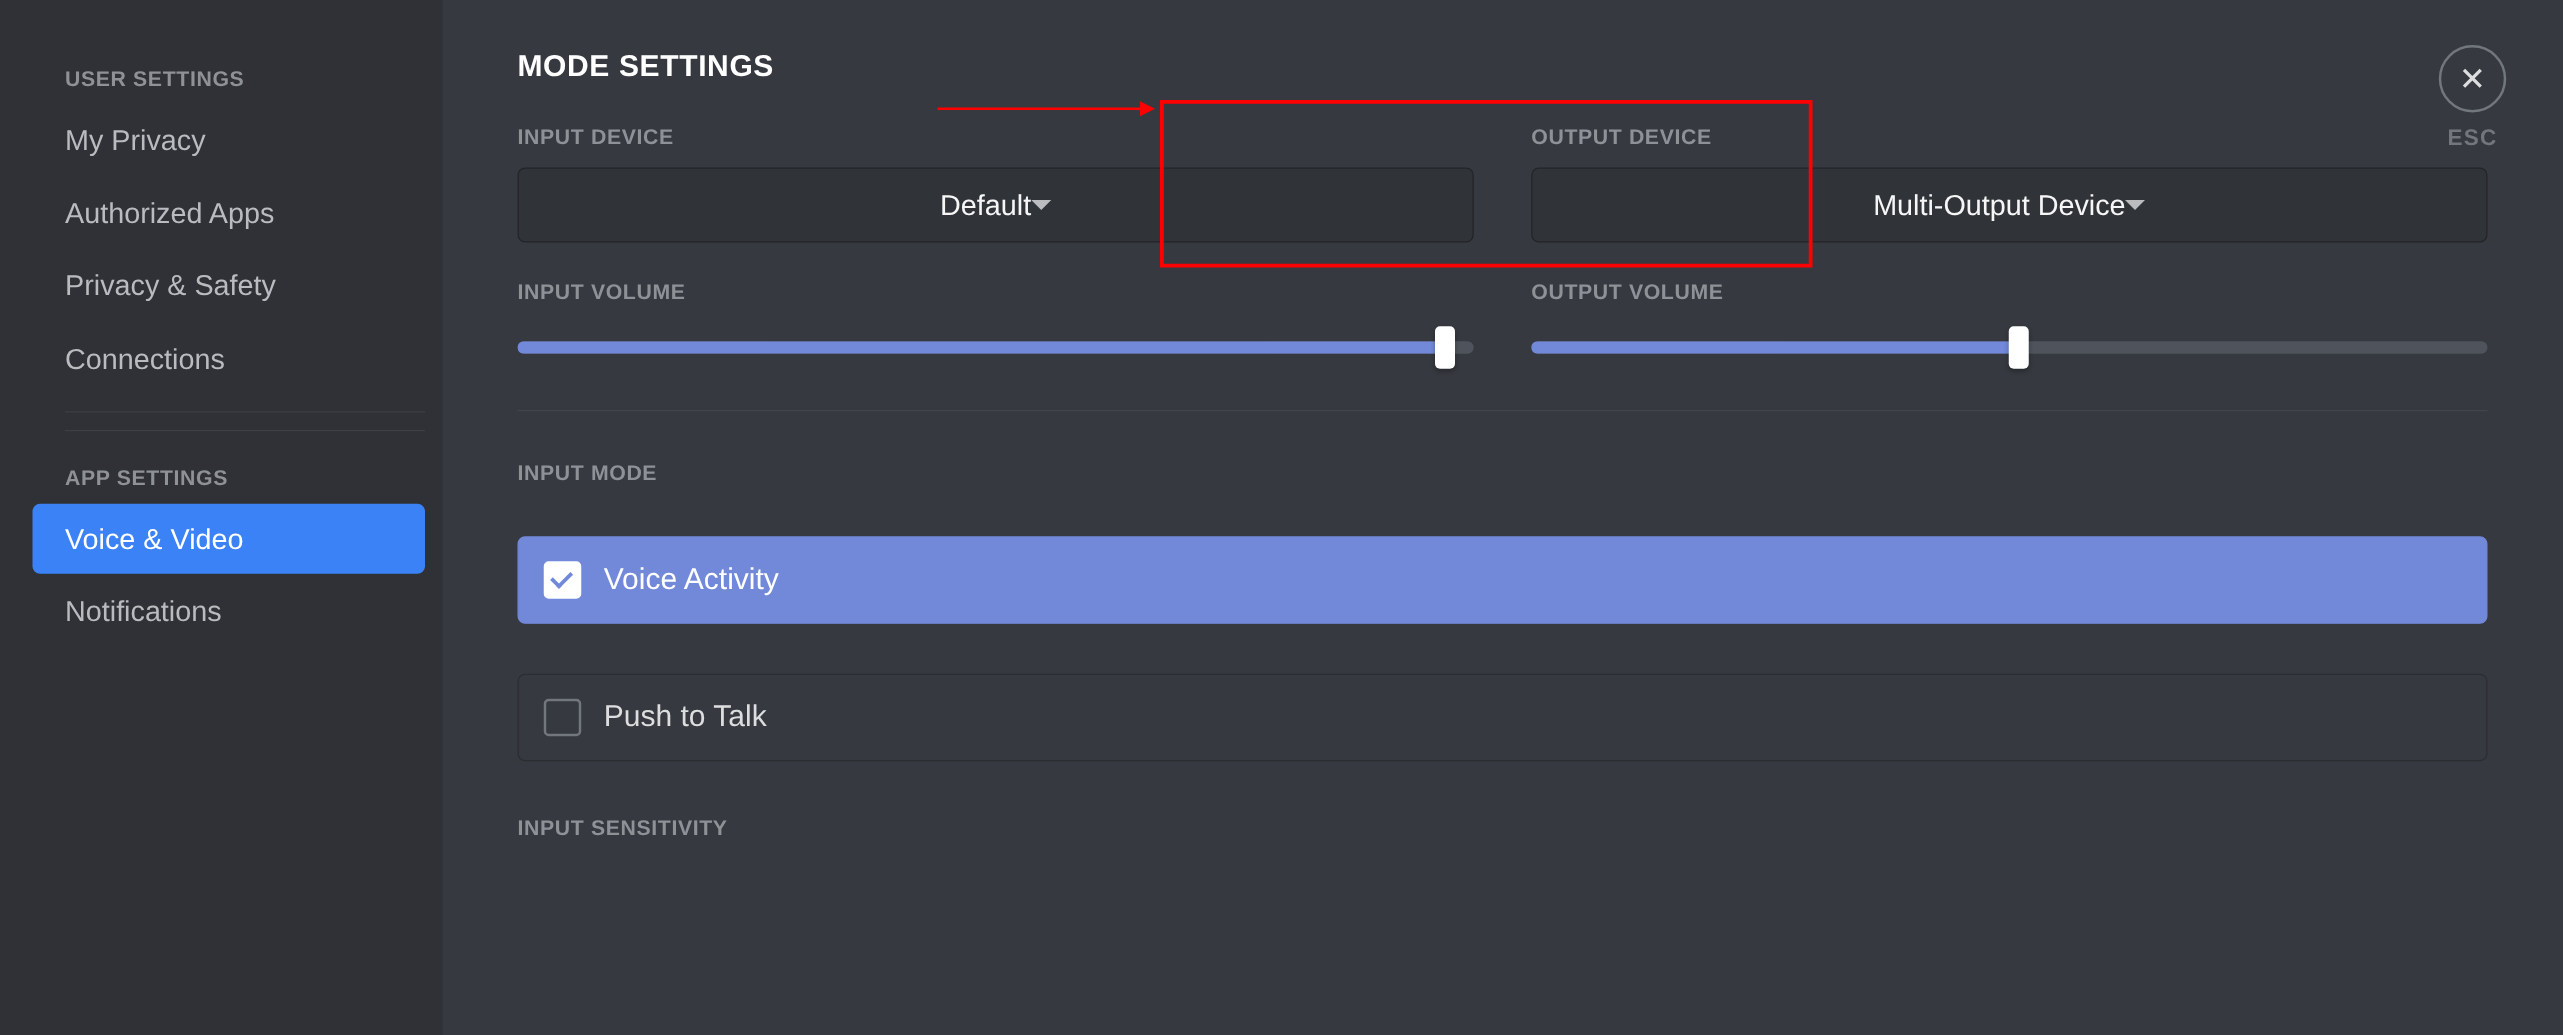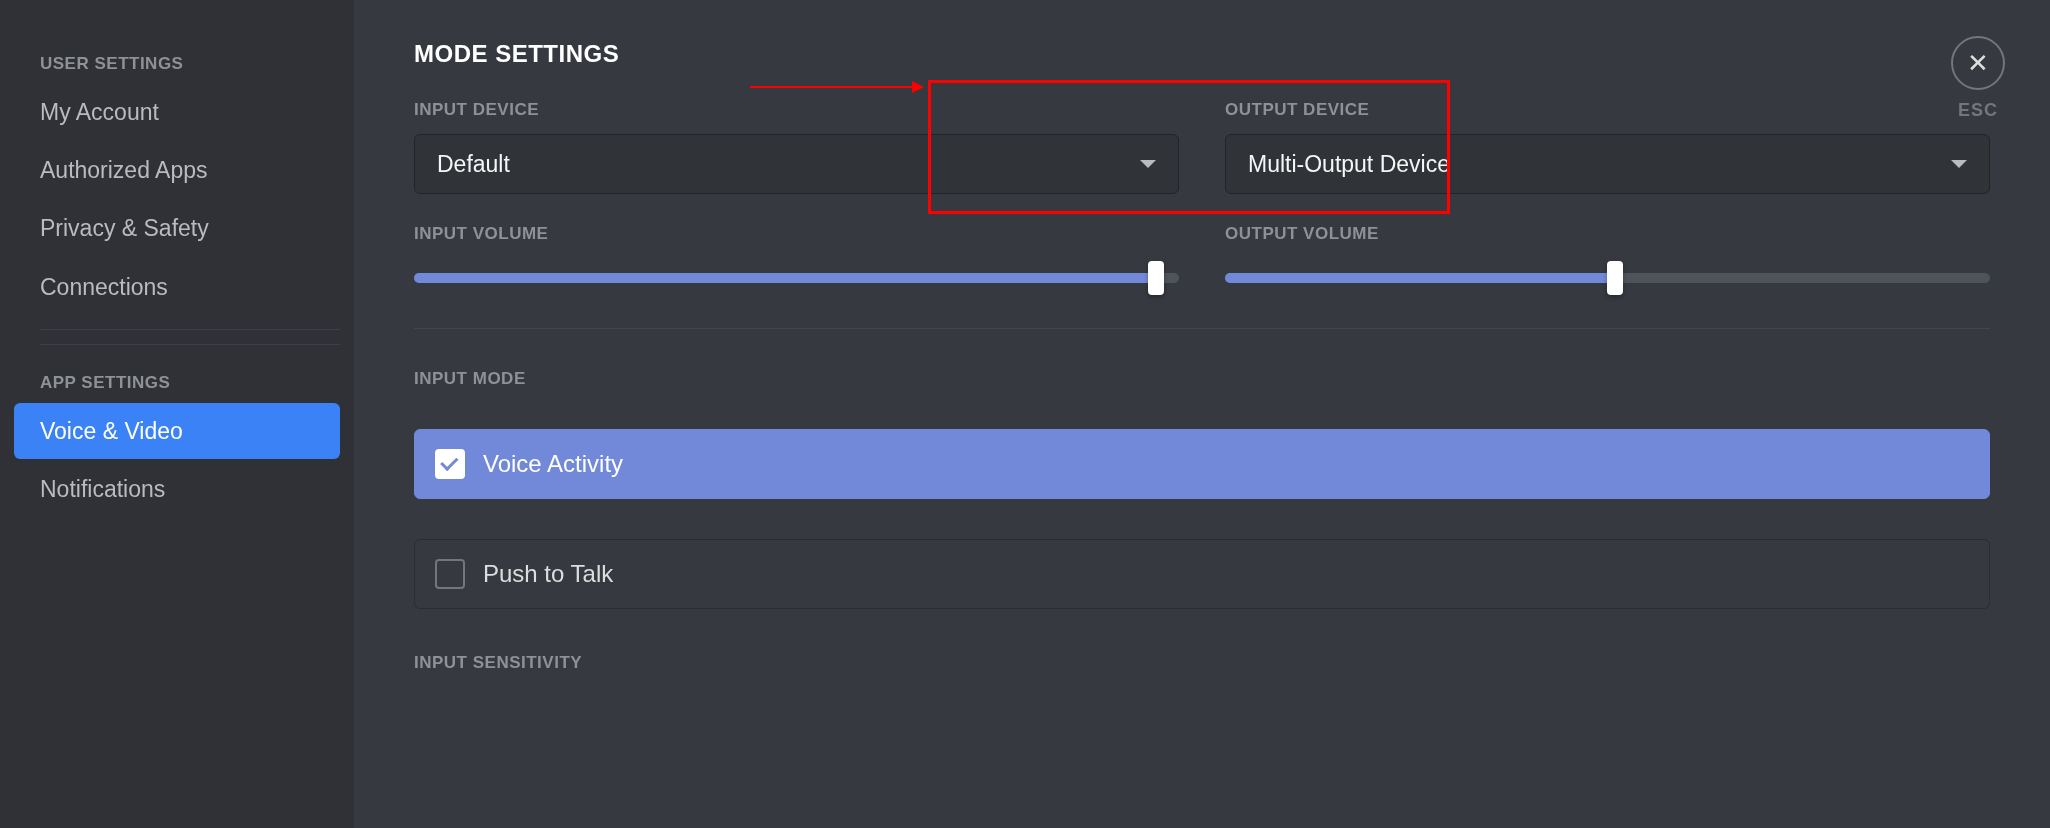--- a/index.html
+++ b/index.html
@@ -7,21 +7,21 @@
   body {
     font-family: -apple-system, BlinkMacSystemFont, "Segoe UI", Helvetica, Arial, sans-serif;
     background: #36393f;
     color: #dcddde;
     display: flex;
   }
   .sidebar {
     width: 354px;
     height: 100%;
     background: #2f3136;
-    padding: 40px 0 0 0;
+    padding: 40px 0 0 12px;
     flex-shrink: 0;
   }
   .sidebar-section {
     padding: 0 14px;
   }
   .sidebar-heading {
     color: #8e9297;
     font-size: 17px;
     font-weight: 700;
     letter-spacing: 0.5px;
@@ -74,21 +74,21 @@
     text-transform: uppercase;
     margin-bottom: 14px;
   }
   .select {
     background: #303338;
     border: 1px solid #222428;
     border-radius: 6px;
     height: 60px;
     display: flex;
     align-items: center;
-    justify-content: space-between;
+    justify-content: center;
     padding: 0 22px;
     color: #f6f6f7;
     font-size: 23px;
     cursor: pointer;
   }
   .chevron {
     width: 0; height: 0;
     border-left: 8px solid transparent;
     border-right: 8px solid transparent;
     border-top: 8px solid #bbbcc0;
@@ -208,21 +208,21 @@
     font-weight: 600;
     letter-spacing: 1px;
   }
 </style>
 </head>
 <body>
 
 <div class="sidebar">
   <div class="sidebar-heading">USER SETTINGS</div>
   <div class="sidebar-section">
-    <div class="sidebar-item">My Account</div>
+    <div class="sidebar-item">My Privacy</div>
     <div class="sidebar-item">Authorized Apps</div>
     <div class="sidebar-item">Privacy &amp; Safety</div>
     <div class="sidebar-item">Connections</div>
   </div>
   <div class="sidebar-divider"></div>
   <div class="sidebar-divider"></div>
   <div class="sidebar-heading">APP SETTINGS</div>
   <div class="sidebar-section">
     <div class="sidebar-item active">Voice &amp; Video</div>
     <div class="sidebar-item">Notifications</div>

